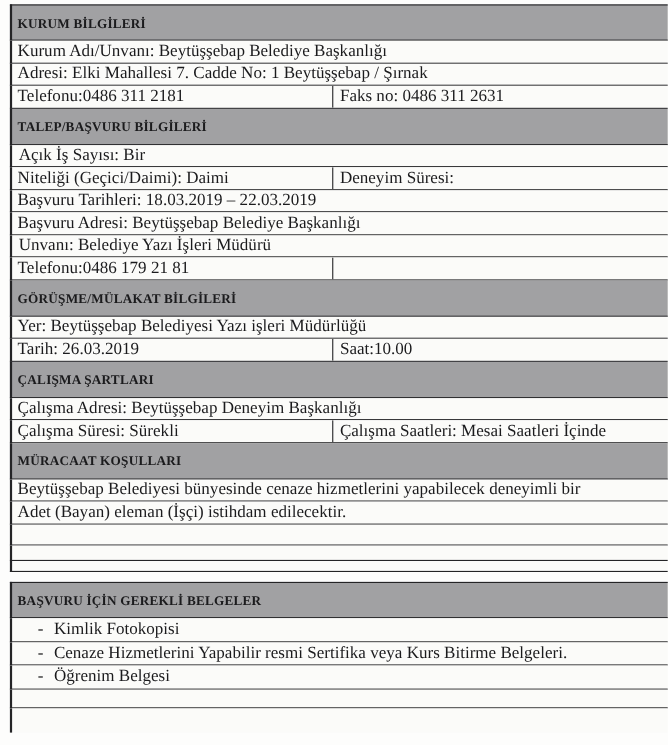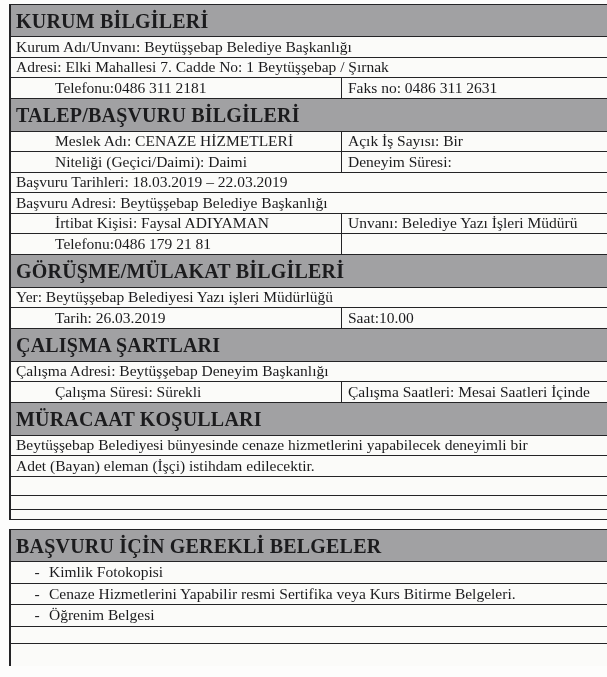--- a/index.html
+++ b/index.html
@@ -21,21 +21,21 @@
     left:9px; top:4px;
     width:598px;
   }
   .sec-header{
     background:var(--header-bg);
     border-left:2.5px solid var(--border);
     border-bottom:1.8px solid var(--border);
     height:33px;
     line-height:33px;
     font-weight:bold;
-    font-size:20px;
+    font-size:12px;
     padding-left:5px;
     letter-spacing:0.2px;
     white-space:nowrap;
     overflow:hidden;
   }
   .sec-header.bt{border-top:1.8px solid var(--border);}
   .row{
     background:var(--row-bg);
     border-left:2.5px solid var(--border);
     border-bottom:1.5px solid var(--border);
@@ -51,21 +51,20 @@
     height:100%;
     display:flex;
     align-items:center;
     white-space:nowrap;
     overflow:hidden;
   }
   .row .cell.left{
     width:292px;
     flex:0 0 292px;
     border-right:1.5px solid var(--border);
-    margin-left:39px;
   }
   .row .cell.right{
     flex:1 1 auto;
     padding-left:6px;
   }
   .row .cell.full{flex:1 1 auto;text-align:right;}
   .row.bullet{height:21.5px;}
   .row.bullet .marker{
     flex:0 0 24px;
     margin-left:14px;
@@ -92,35 +91,33 @@
     </div>
     <div class="row">
       <div class="cell full">Adresi: Elki Mahallesi 7. Cadde No: 1 Beytüşşebap / Şırnak</div>
     </div>
     <div class="row">
       <div class="cell left">Telefonu:0486 311 2181</div>
       <div class="cell right">Faks no: 0486 311 2631</div>
     </div>
     <div class="sec-header">TALEP/BAŞVURU BİLGİLERİ</div>
     <div class="row">
-      <div class="cell left">Meslek Adı: CENAZE HİZMETLERİ</div>
       <div class="cell right">Açık İş Sayısı: Bir</div>
     </div>
     <div class="row">
       <div class="cell left">Niteliği (Geçici/Daimi): Daimi</div>
       <div class="cell right">Deneyim Süresi:</div>
     </div>
     <div class="row">
       <div class="cell full">Başvuru Tarihleri: 18.03.2019 – 22.03.2019</div>
     </div>
     <div class="row">
       <div class="cell full">Başvuru Adresi: Beytüşşebap Belediye Başkanlığı</div>
     </div>
     <div class="row">
-      <div class="cell left">İrtibat Kişisi: Faysal ADIYAMAN</div>
       <div class="cell right">Unvanı: Belediye Yazı İşleri Müdürü</div>
     </div>
     <div class="row">
       <div class="cell left">Telefonu:0486 179 21 81</div>
     </div>
     <div class="sec-header">GÖRÜŞME/MÜLAKAT BİLGİLERİ</div>
     <div class="row">
       <div class="cell full">Yer: Beytüşşebap Belediyesi Yazı işleri Müdürlüğü</div>
     </div>
     <div class="row">

